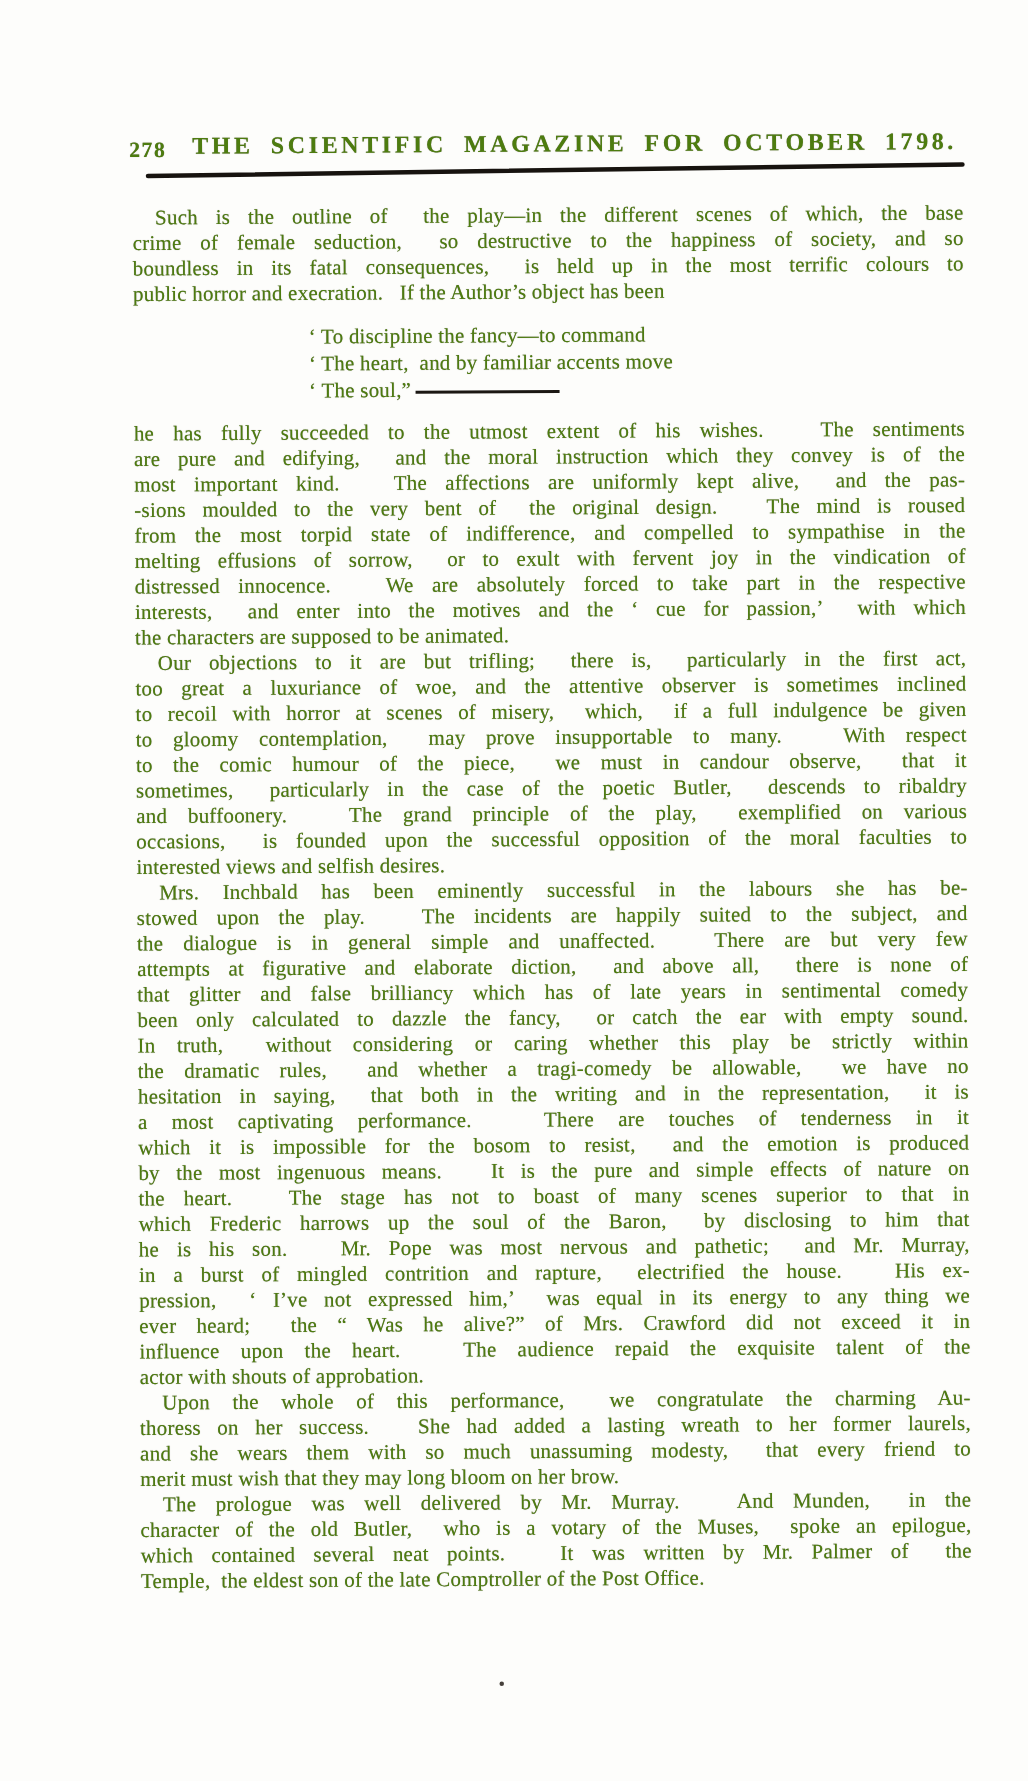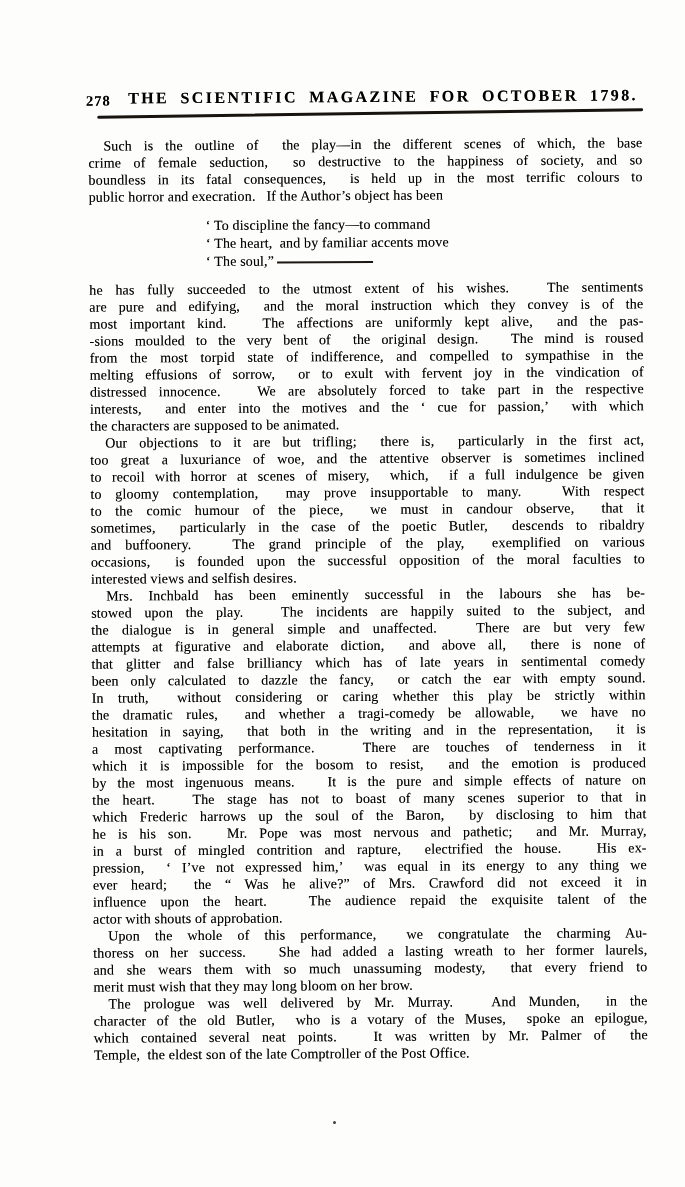--- a/index.html
+++ b/index.html
@@ -6,21 +6,21 @@
   body {
     width: 685px; height: 1187px;
     background: #ffffff;
     font-family: "Liberation Serif", serif;
   }
   .page {
     position: relative;
     width: 685px; height: 1187px;
     background: #fdfdfb;
     overflow: hidden;
-    color: #000000;
+    color: #4d7c0f;
     text-shadow: 0 0 0.5px rgba(45, 38, 30, 0.55);
   }
   .sheet {
     position: absolute;
     left: 88px; top: 88px;
     width: 554px;
     transform: rotate(-0.35deg);
     transform-origin: 50% 0;
   }
   .hdr { position: relative; height: 21px; }

